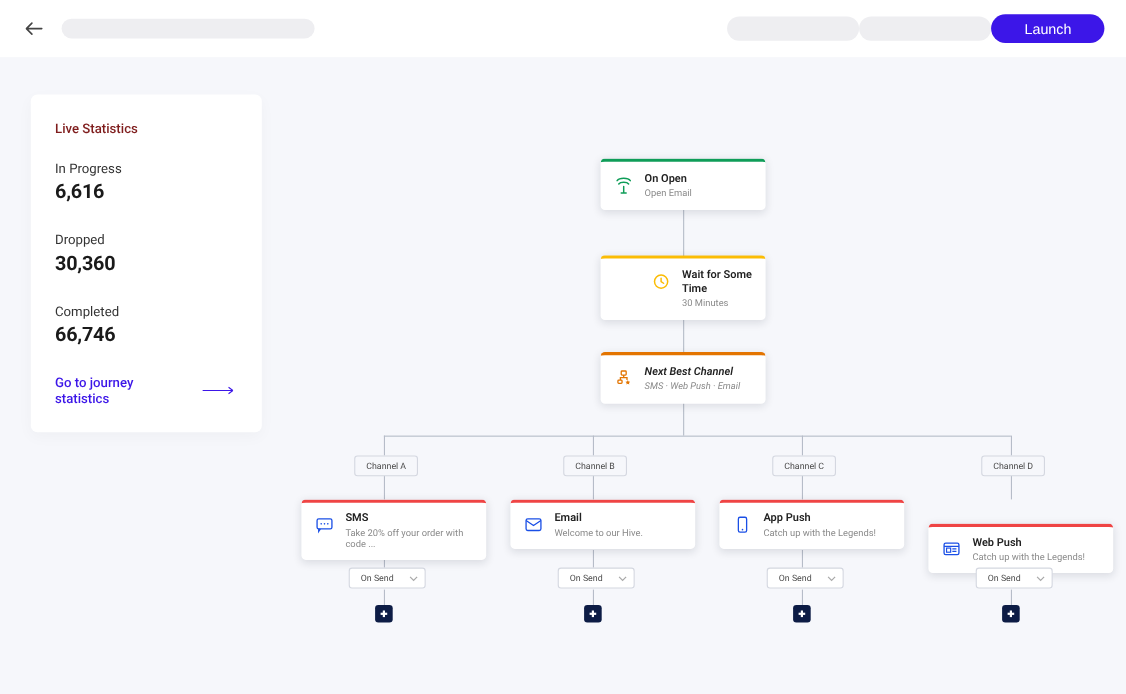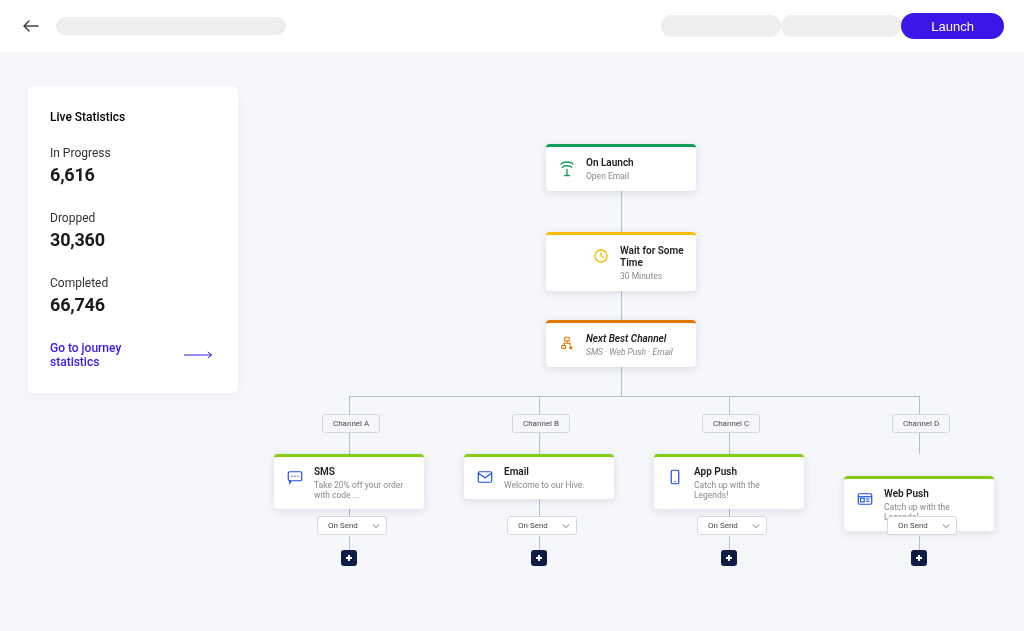--- a/index.html
+++ b/index.html
@@ -60,21 +60,21 @@
   .stats-panel {
     position: absolute;
     left: 28px;
     top: 34px;
     width: 210px;
     background: #fff;
     border-radius: 6px;
     padding: 24px 22px 24px 22px;
     box-shadow: 0 4px 14px rgba(0,0,0,0.03);
   }
-  .stats-title { font-size: 12px; color: #000000; font-weight: 500; margin-bottom: 22px; }
+  .stats-title { font-size: 12px; color: #7f1d1d; font-weight: 500; margin-bottom: 22px; }
   .stat-block { margin-bottom: 26px; }
   .stat-label { font-size: 12px; color: #333; font-weight: 400; margin-bottom: 4px; }
   .stat-value { font-size: 18px; font-weight: 700; color: #1a1a1a; letter-spacing: -0.2px; }
   .link-row {
     display: flex; align-items: center; gap: 12px;
     color: #3c16e8; font-size: 12px; font-weight: 500; cursor: pointer;
     margin-top: 18px;
   }
 
   
@@ -99,26 +99,26 @@
     position: absolute;
     border: 1px solid #d4d7e0;
     border-radius: 3px;
     font-size: 8px;
     color: #4a4a4a;
     padding: 4px 10px;
     background: #f6f7fb;
   }
   .channel-node {
     position: absolute;
-    width: 150px;
+    width: 168px;
     background: #fff;
     border-radius: 4px;
     box-shadow: 0 2px 8px rgba(17, 24, 39, 0.12);
     padding: 9px 10px;
-    border-top: 3px solid #84cc16;
+    border-top: 3px solid #ef4444;
   }
   .on-send {
     position: absolute;
     border: 1px solid #d4d7e0;
     border-radius: 3px;
     font-size: 8px;
     color: #4a4a4a;
     display: flex;
     align-items: center;
     gap: 14px;
@@ -215,21 +215,21 @@
   <div class="vline" style="left:919px; top:484px; height:14px;"></div>
 
   <div class="node green" style="left:546px; top:92px;">
     <div class="node-row">
       <div class="node-icon">
         <svg width="18" height="18" viewBox="0 0 24 24" fill="none">
             <path d="M4 7c2-3 5-3 8-3s6 0 8 3M6 11c1.5-2 3.5-2 6-2s4.5 0 6 2M12 14v8M9 22h6" stroke="#0f9d58" stroke-width="1.8" stroke-linecap="round"></path>
           </svg>
       </div>
       <div>
-        <div class="node-title">On Launch</div>
+        <div class="node-title">On Open</div>
         <div class="node-sub">Open Email</div>
       </div>
     </div>
   </div>
 
   <div class="node yellow" style="left:546px; top:180px;">
     <div class="node-row">
       <div class="node-icon">
         <svg width="18" height="18" viewBox="0 0 24 24" fill="none">
             <circle cx="12" cy="12" r="8" stroke="#fbbc04" stroke-width="1.8"></circle>

